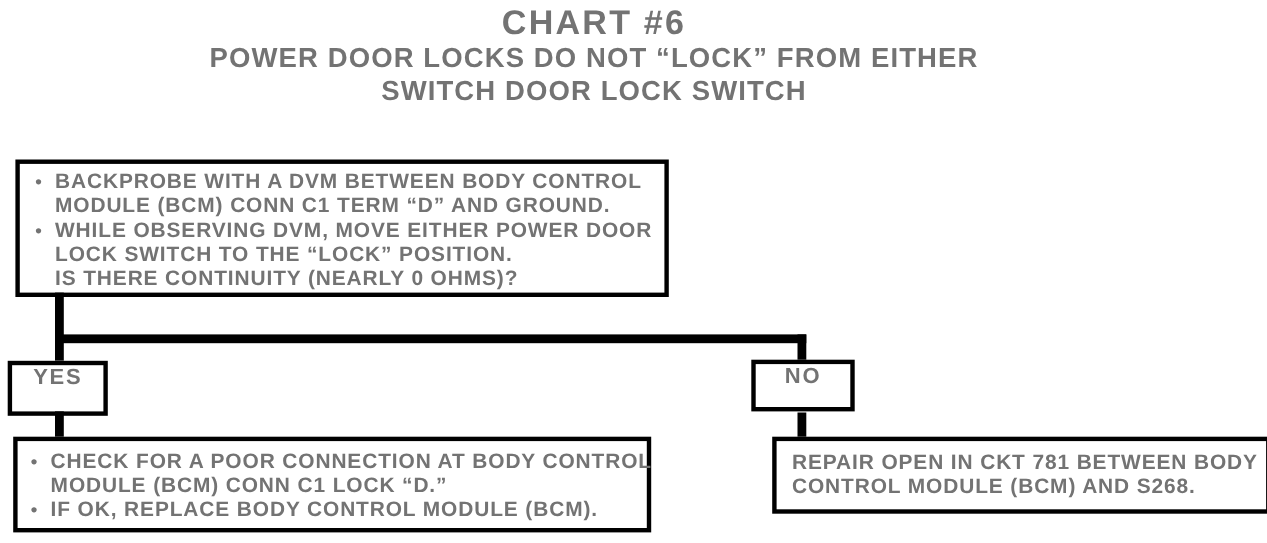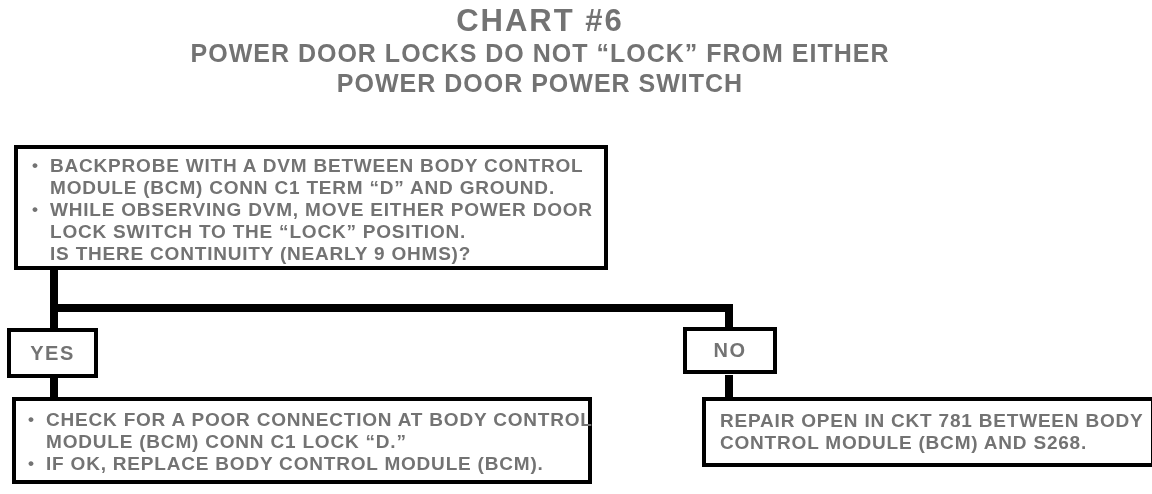--- a/index.html
+++ b/index.html
@@ -36,21 +36,21 @@
     border: 4px solid #000000;
     background: #ffffff;
   }
   .q-box   { left: 14px;  top: 145px; width: 594px; height: 125px; padding: 6px 6px 0 14px; }
   .ya-box  { left: 12px;  top: 397px; width: 580px; height: 87px;  padding: 8px 6px 0 12px; }
   .na-box  { left: 702px; top: 397px; width: 453px; height: 70px;  padding: 9px 6px 0 14px; }
   .yes-box { left: 7px;   top: 328px; width: 91px;  height: 50px; }
   .no-box  { left: 683px; top: 327px; width: 94px;  height: 47px; }
   .label-box {
     display: flex;
-    align-items: center;
+    align-items: flex-start;
     justify-content: center;
     font-size: 20px;
     letter-spacing: 1.5px;
   }
   .tline {
     display: flex;
     white-space: nowrap;
     font-size: 19px;
     line-height: 22px;
     letter-spacing: 0.8px;
@@ -68,21 +68,21 @@
   .conn-v4 { left: 725px; top: 375px; width: 8px;   height: 24px; }
 </style>
 </head>
 <body>
 
 <div class="page">
 
   <div class="title-block">
     <div class="title-line1">CHART #6</div>
     <div class="title-line2">POWER DOOR LOCKS DO NOT “LOCK” FROM EITHER</div>
-    <div class="title-line2">POWER DOOR POWER SWITCH</div>
+    <div class="title-line2">SWITCH DOOR LOCK SWITCH</div>
   </div>
 
   <div class="fbox q-box">
     <div class="tline">
       <span class="bullet">•</span>
       <span class="txt">BACKPROBE WITH A DVM BETWEEN BODY CONTROL</span>
     </div>
     <div class="tline">
       <span class="bullet"></span>
       <span class="txt">MODULE (BCM) CONN C1 TERM “D” AND GROUND.</span>
@@ -90,21 +90,21 @@
     <div class="tline">
       <span class="bullet">•</span>
       <span class="txt">WHILE OBSERVING DVM, MOVE EITHER POWER DOOR</span>
     </div>
     <div class="tline">
       <span class="bullet"></span>
       <span class="txt">LOCK SWITCH TO THE “LOCK” POSITION.</span>
     </div>
     <div class="tline">
       <span class="bullet"></span>
-      <span class="txt">IS THERE CONTINUITY (NEARLY 9 OHMS)?</span>
+      <span class="txt">IS THERE CONTINUITY (NEARLY 0 OHMS)?</span>
     </div>
   </div>
 
   <div class="conn conn-v1"></div>
   <div class="conn conn-h1"></div>
   <div class="conn conn-v2"></div>
 
   <div class="fbox yes-box label-box">
     <span>YES</span>
   </div>

